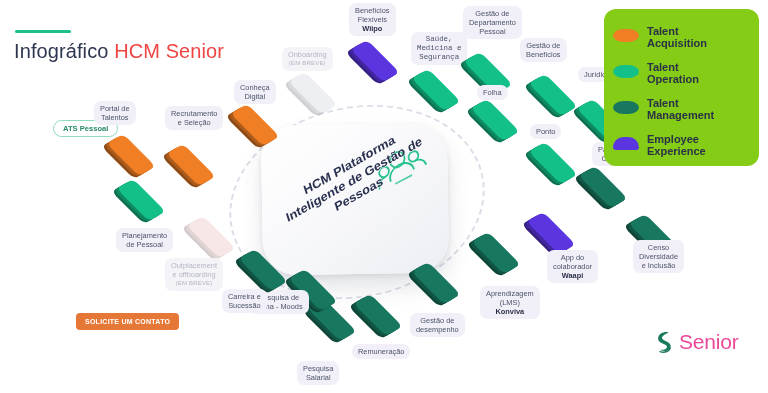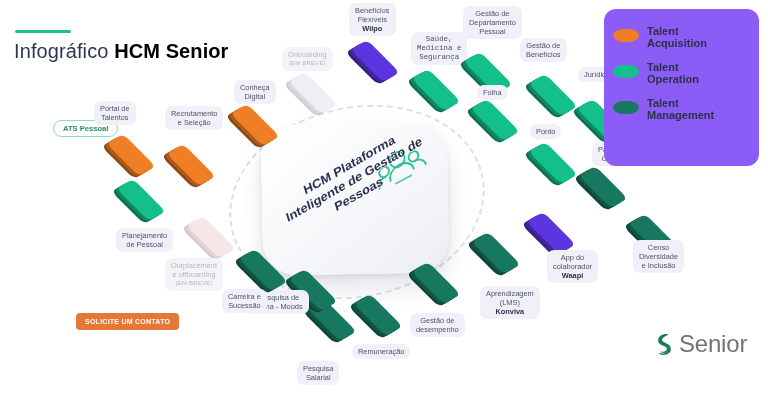--- a/index.html
+++ b/index.html
@@ -15,30 +15,30 @@
   
   .accent-rule {
     position:absolute; left:15px; top:30px; width:56px; height:3px;
     background:#1fc186; border-radius:2px;
   }
   .page-title {
     position:absolute; left:14px; top:40px;
     font-size:20px; font-weight:400; color:#2e3650; letter-spacing:.1px;
     white-space:nowrap;
   }
-  .page-title b { font-weight:700; color:#000000; }
+  .page-title b { font-weight:400; color:#ef4444; }
   .page-sub {
     position:absolute; left:14px; top:64px;
     font-size:10.5px; color:#5b6274; white-space:nowrap;
   }
 
   
   .legend {
     position:absolute; left:604px; top:9px; width:155px; height:157px;
-    background:#8b5cf6; border-radius:12px; padding:10px 9px;
+    background:#84cc16; border-radius:12px; padding:10px 9px;
   }
   .legend-row { display:flex; align-items:center; gap:8px; height:36px; }
   .legend-label {
     font-size:11px; font-weight:700; line-height:12px; color:#2b3148;
     white-space:pre-line;
   }
   .iso-chip {
     width:26px; height:20px; flex:none; position:relative;
   }
   .iso-chip i {
@@ -133,21 +133,21 @@
     position:absolute; left:76px; top:313px;
     background:#e57737; color:#fff; border:none; border-radius:4px;
     padding:5px 9px; font-size:7px; font-weight:700; letter-spacing:.25px;
     cursor:pointer; white-space:nowrap;
   }
   .brand {
     position:absolute; left:655px; top:330px;
     display:flex; align-items:center; gap:5px; color:#1a7a5e;
   }
   .brand-mark { width:19px; height:24px; }
-  .brand-name { font-size:24px; font-weight:400; color:#737373; letter-spacing:-.2px; }
+  .brand-name { font-size:21px; font-weight:400; color:#ec4899; letter-spacing:-.2px; }
 </style>
 </head>
 <body>
 
 <div id="stage">
 
   <div class="accent-rule"></div>
   <div class="page-title">
     <span>Infográfico </span><b>HCM Senior</b>
   </div>
@@ -389,20 +389,27 @@
           <span class="legend-label">Talent
 Operation</span>
         </div>
         <div class="legend-row">
           <span class="iso-chip">
             <i style="background: rgb(24, 119, 95);"></i>
           </span>
           <span class="legend-label">Talent
 Management</span>
         </div>
+        <div class="legend-row">
+          <span class="iso-chip flat">
+            <i style="background: rgb(91, 53, 224);"></i>
+          </span>
+          <span class="legend-label">Employee
+Experience</span>
+        </div>
       </div>
   </div>
 
   <button class="cta">SOLICITE UM CONTATO</button>
 
   <div class="brand">
     <svg class="brand-mark" viewBox="0 0 20 26">
       <path d="M14.5 2.5C9 1.5 4 4 3.2 8.2c-.7 3.6 2 5.4 5.4 6.8 2.6 1.1 4.3 2 4 3.7-.3 2-3.2 3.3-7.6 2.6 4.6 2.6 10.6 1.6 11.6-2.6.8-3.3-1.7-5-5-6.5C8.8 10.9 7 9.9 7.3 8.2 7.7 6 10.6 5 14.5 2.5z" fill="#1a7a5e"></path>
       <path d="M5.2 23.4c4.5 1.5 9.6.2 11-3.6" stroke="#1a7a5e" stroke-width="1.6" fill="none" stroke-linecap="round"></path>
     </svg>

